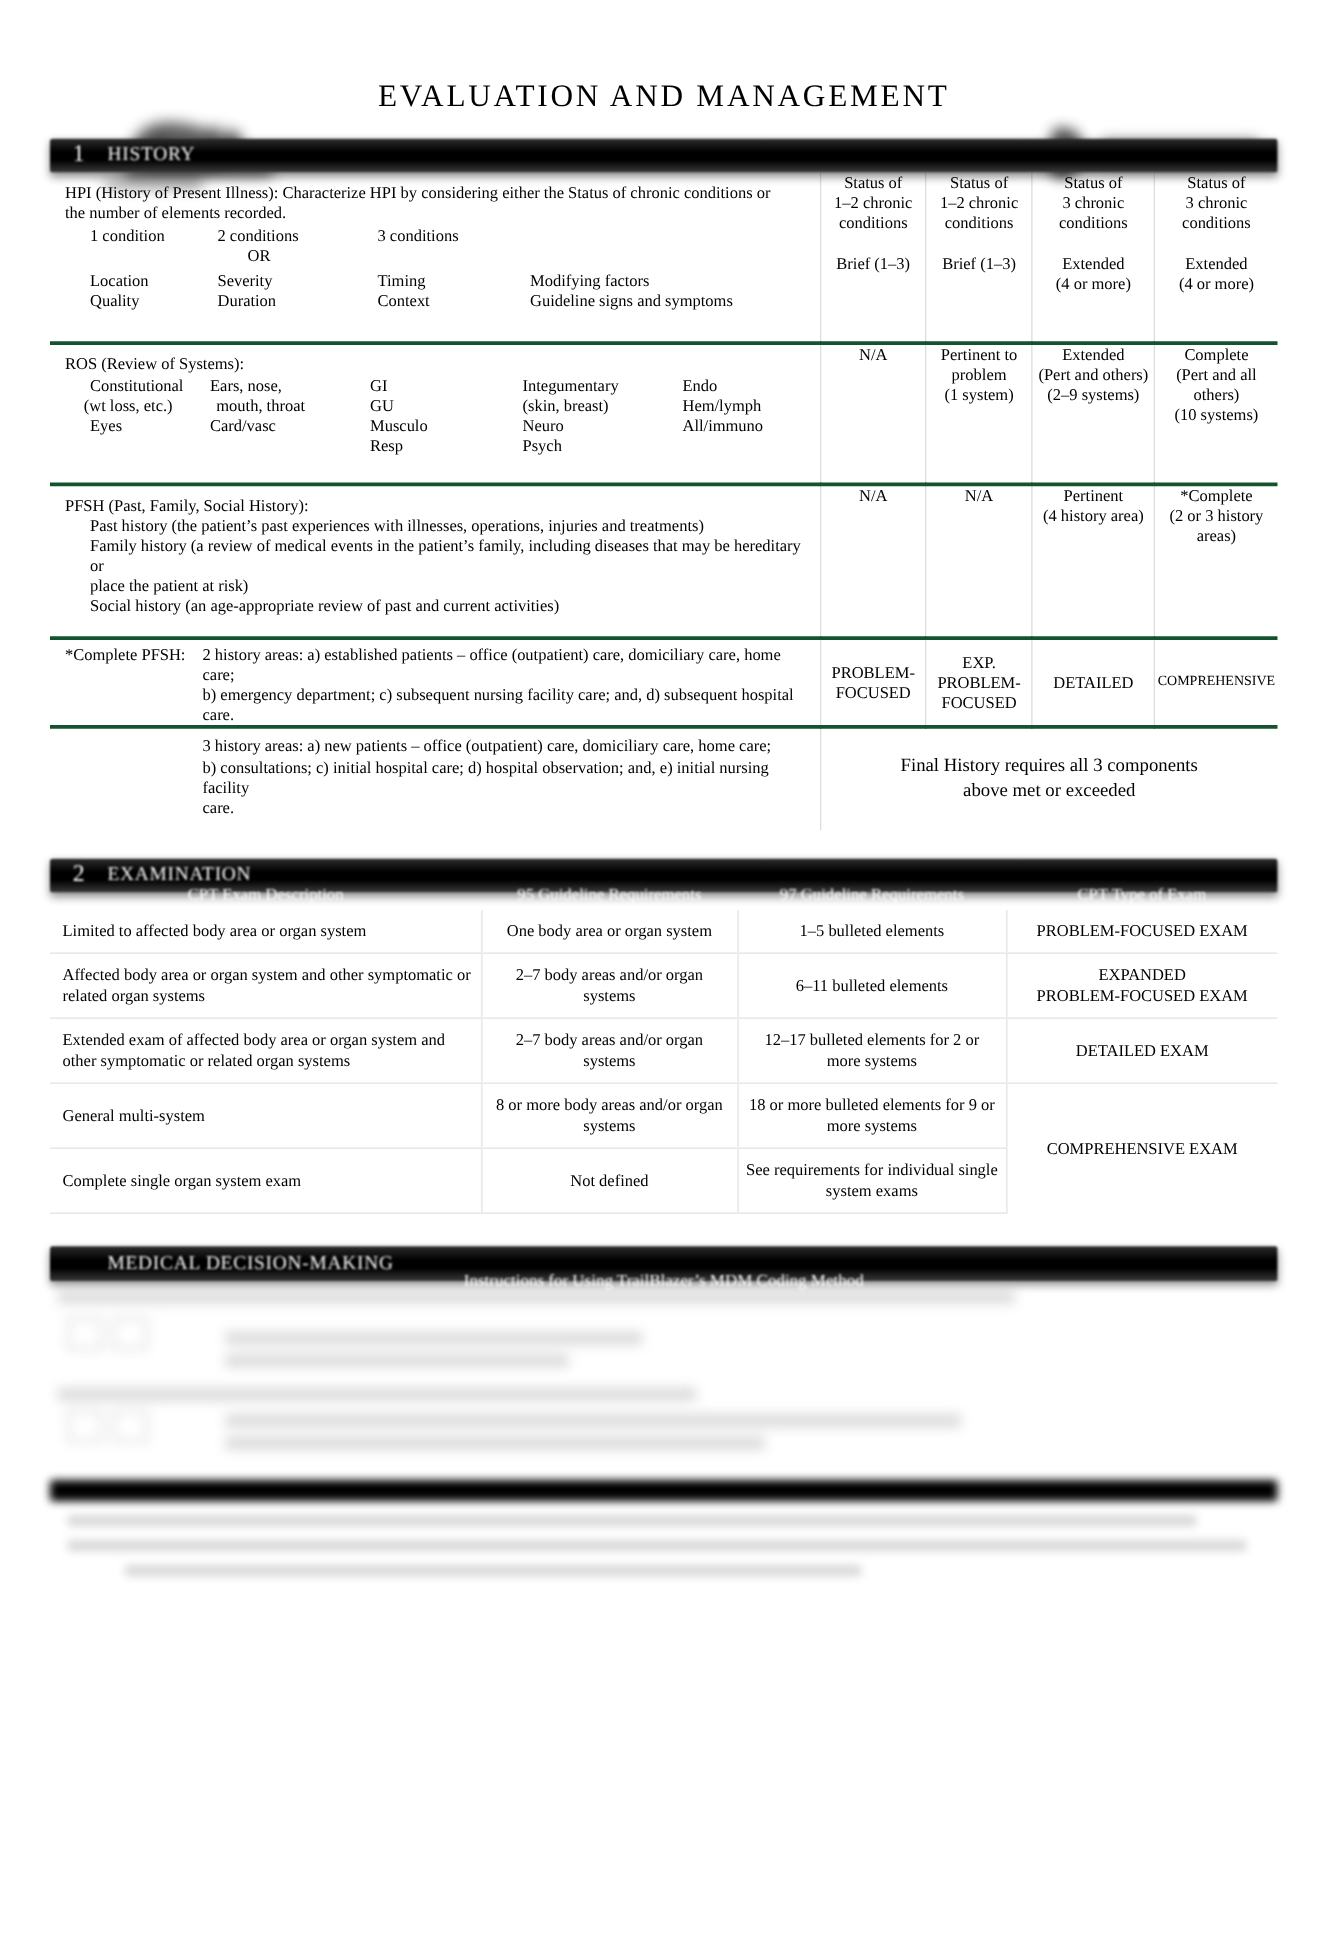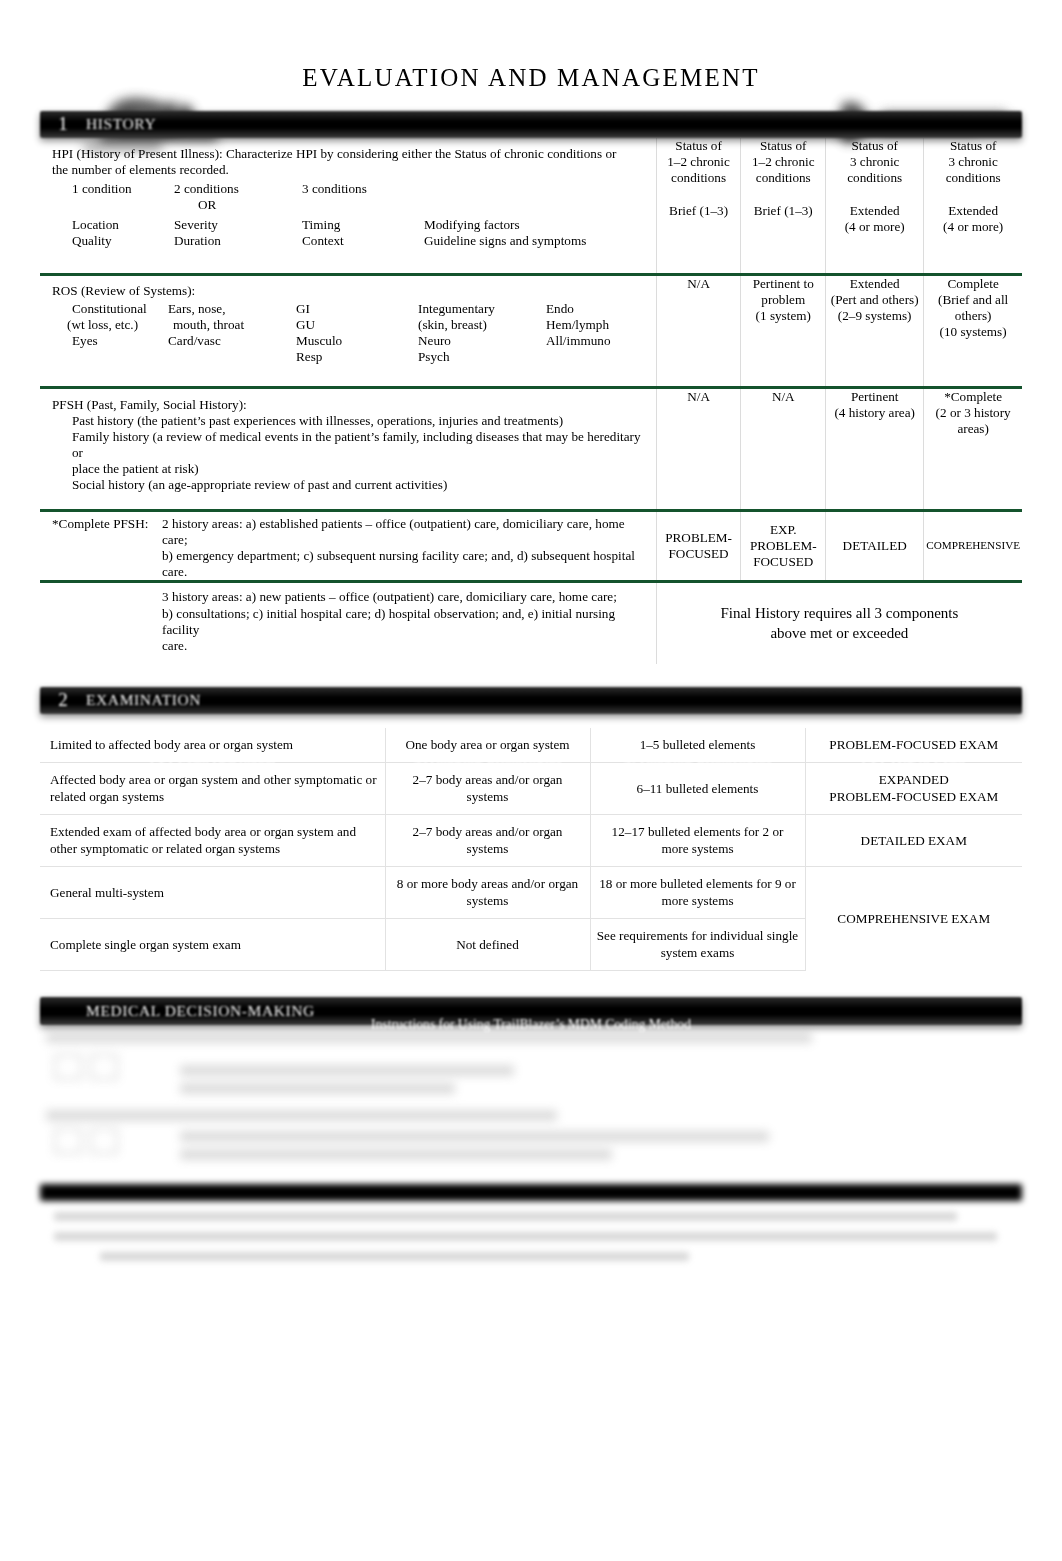--- a/index.html
+++ b/index.html
@@ -80,21 +80,21 @@
   .indent2 { padding-left:20px; }
 
   
   .exam-wrap { position:relative; margin:0 40px 0 40px; }
   .exam-bar-holder { position:relative; height:27px; }
   .exam-head {
     position:absolute; left:0; top:21px; width:100%;
     display:flex; color:#fff; font-size:13.4px; z-index:3;
     filter:blur(.85px);
   }
-  .exam-head div { text-align:center;margin-top:45px; }
+  .exam-head div { text-align:center; }
   .exam-table {
     width:100%; border-collapse:collapse; table-layout:fixed;
     font-size:13.2px; line-height:1.25; margin-top:14px;
   }
   .exam-table td { padding:9px 6px; vertical-align:middle; border-bottom:1px solid #e2e2e2; }
   .exam-table tr:last-child td { border-bottom:1px solid #e2e2e2; }
   .ex-c1 { width:345px; text-align:left; padding-left:10px !important; }
   .ex-c2 { width:205px; text-align:center; border-left:1px solid #e2e2e2; }
   .ex-c3 { width:215px; text-align:center; border-left:1px solid #e2e2e2; }
   .ex-c4 { width:auto; text-align:center; border-left:1px solid #e2e2e2; }
@@ -276,21 +276,21 @@
           <div>problem</div>
           <div>(1 system)</div>
         </td>
         <td class="hcol w3 vsep">
           <div>Extended</div>
           <div>(Pert and others)</div>
           <div>(2–9 systems)</div>
         </td>
         <td class="hcol w4 vsep">
           <div>Complete</div>
-          <div>(Brief and all</div>
+          <div>(Pert and all</div>
           <div>others)</div>
           <div>(10 systems)</div>
         </td>
       </tr>
 
       <tr class="rowsep">
         <td class="hleft">
           <div class="hleft-pad" style="padding-top:8px;">
             <div>PFSH (Past, Family, Social History):</div>
             <div class="indent2">Past history (the patient’s past experiences with illnesses, operations, injuries and treatments)</div>

